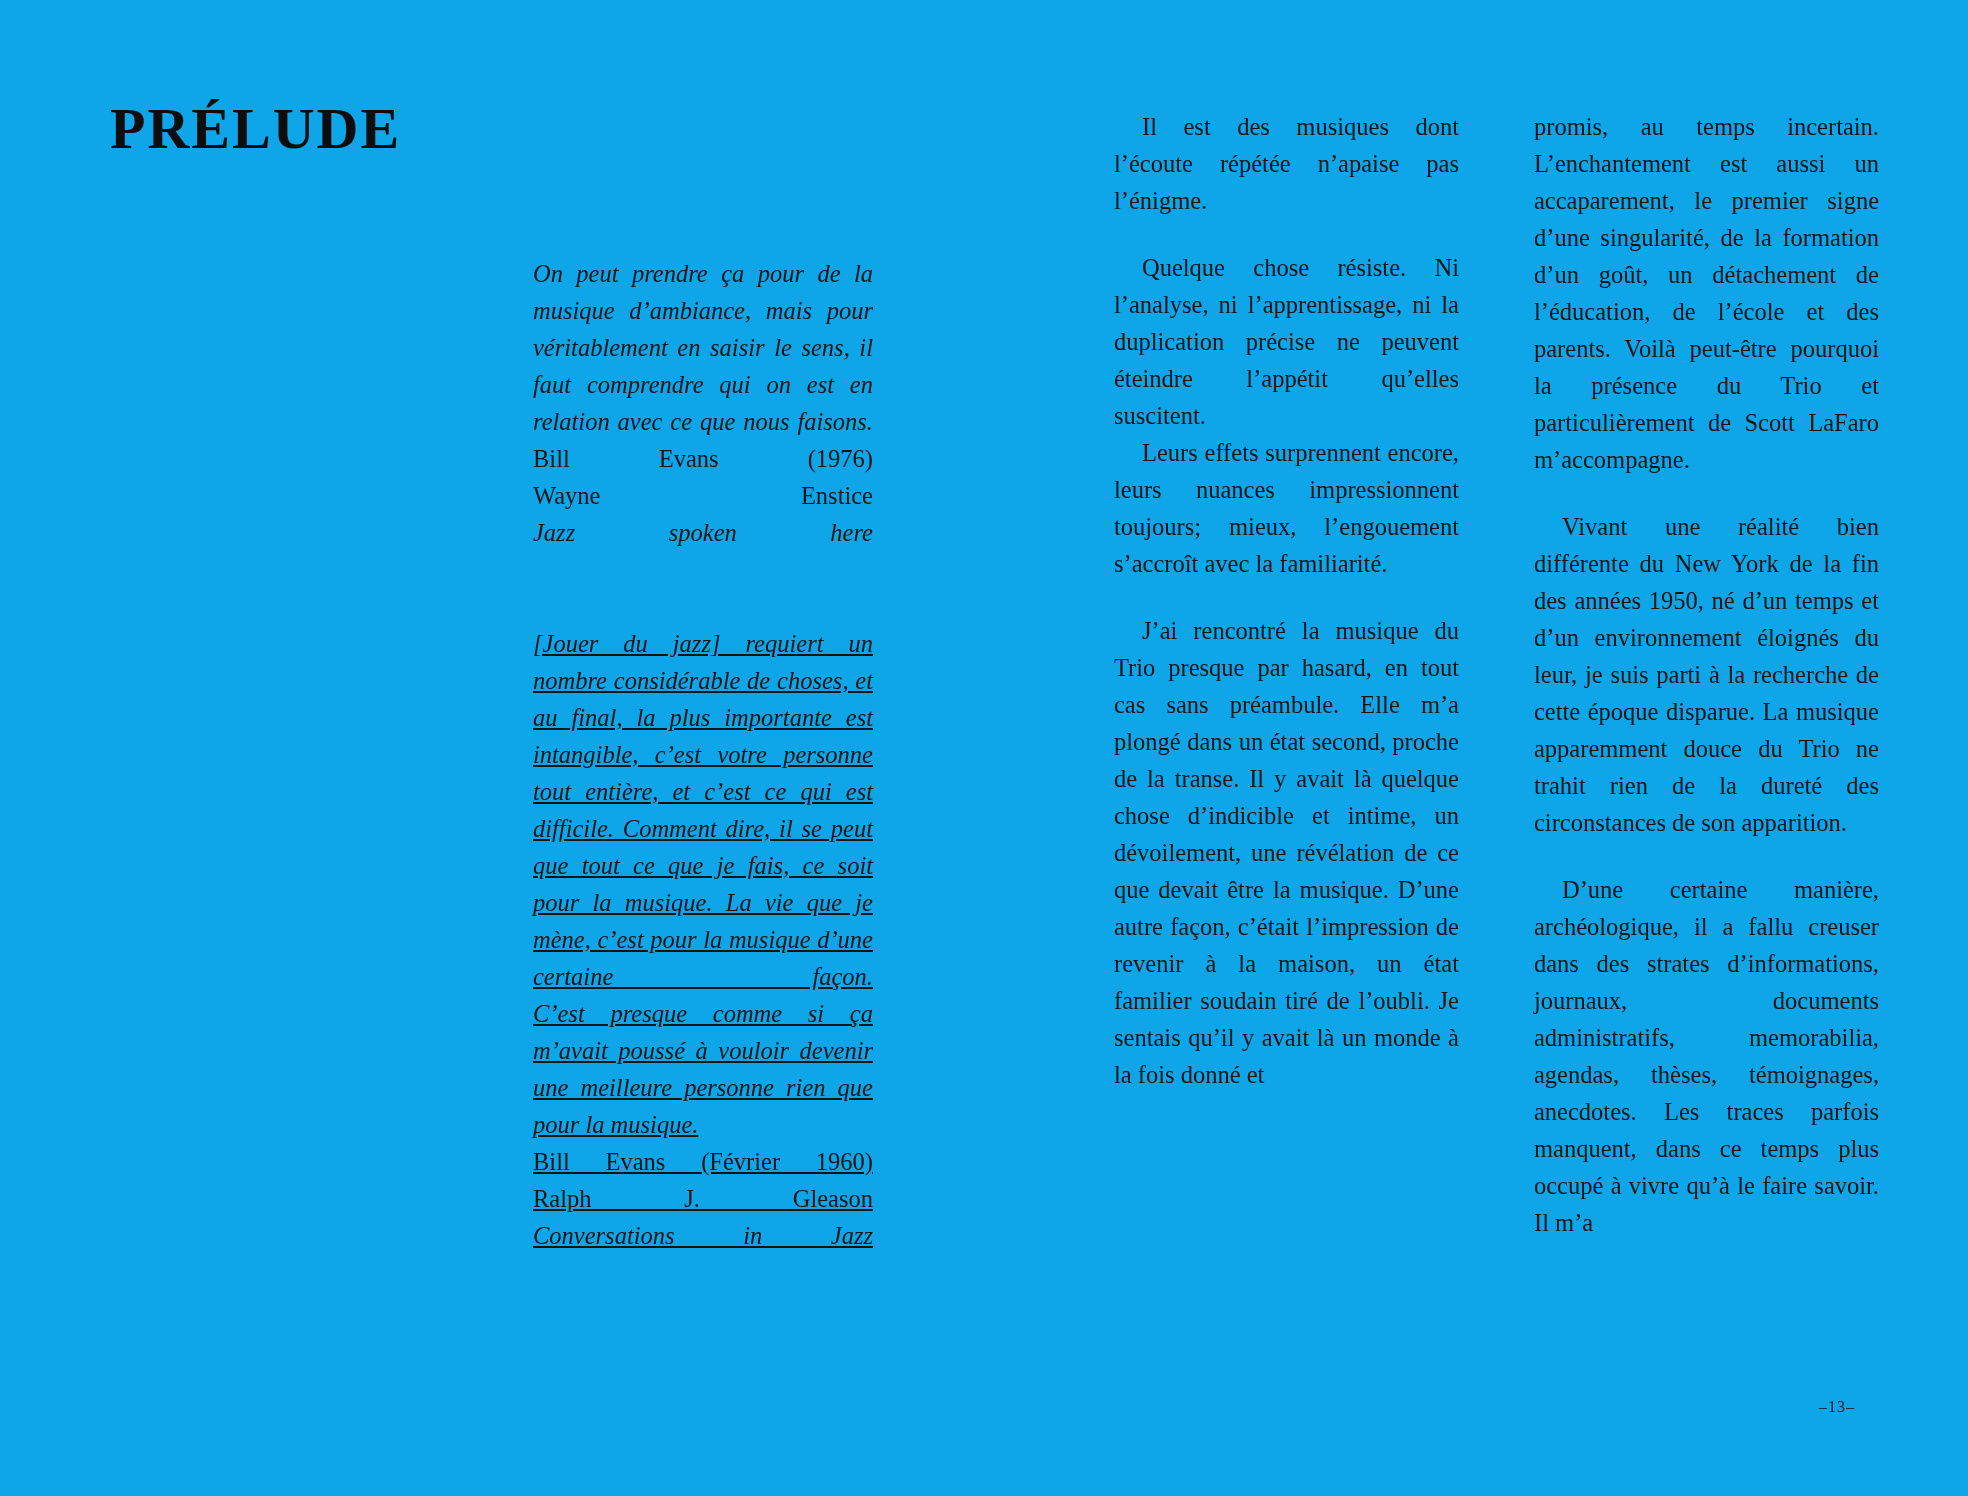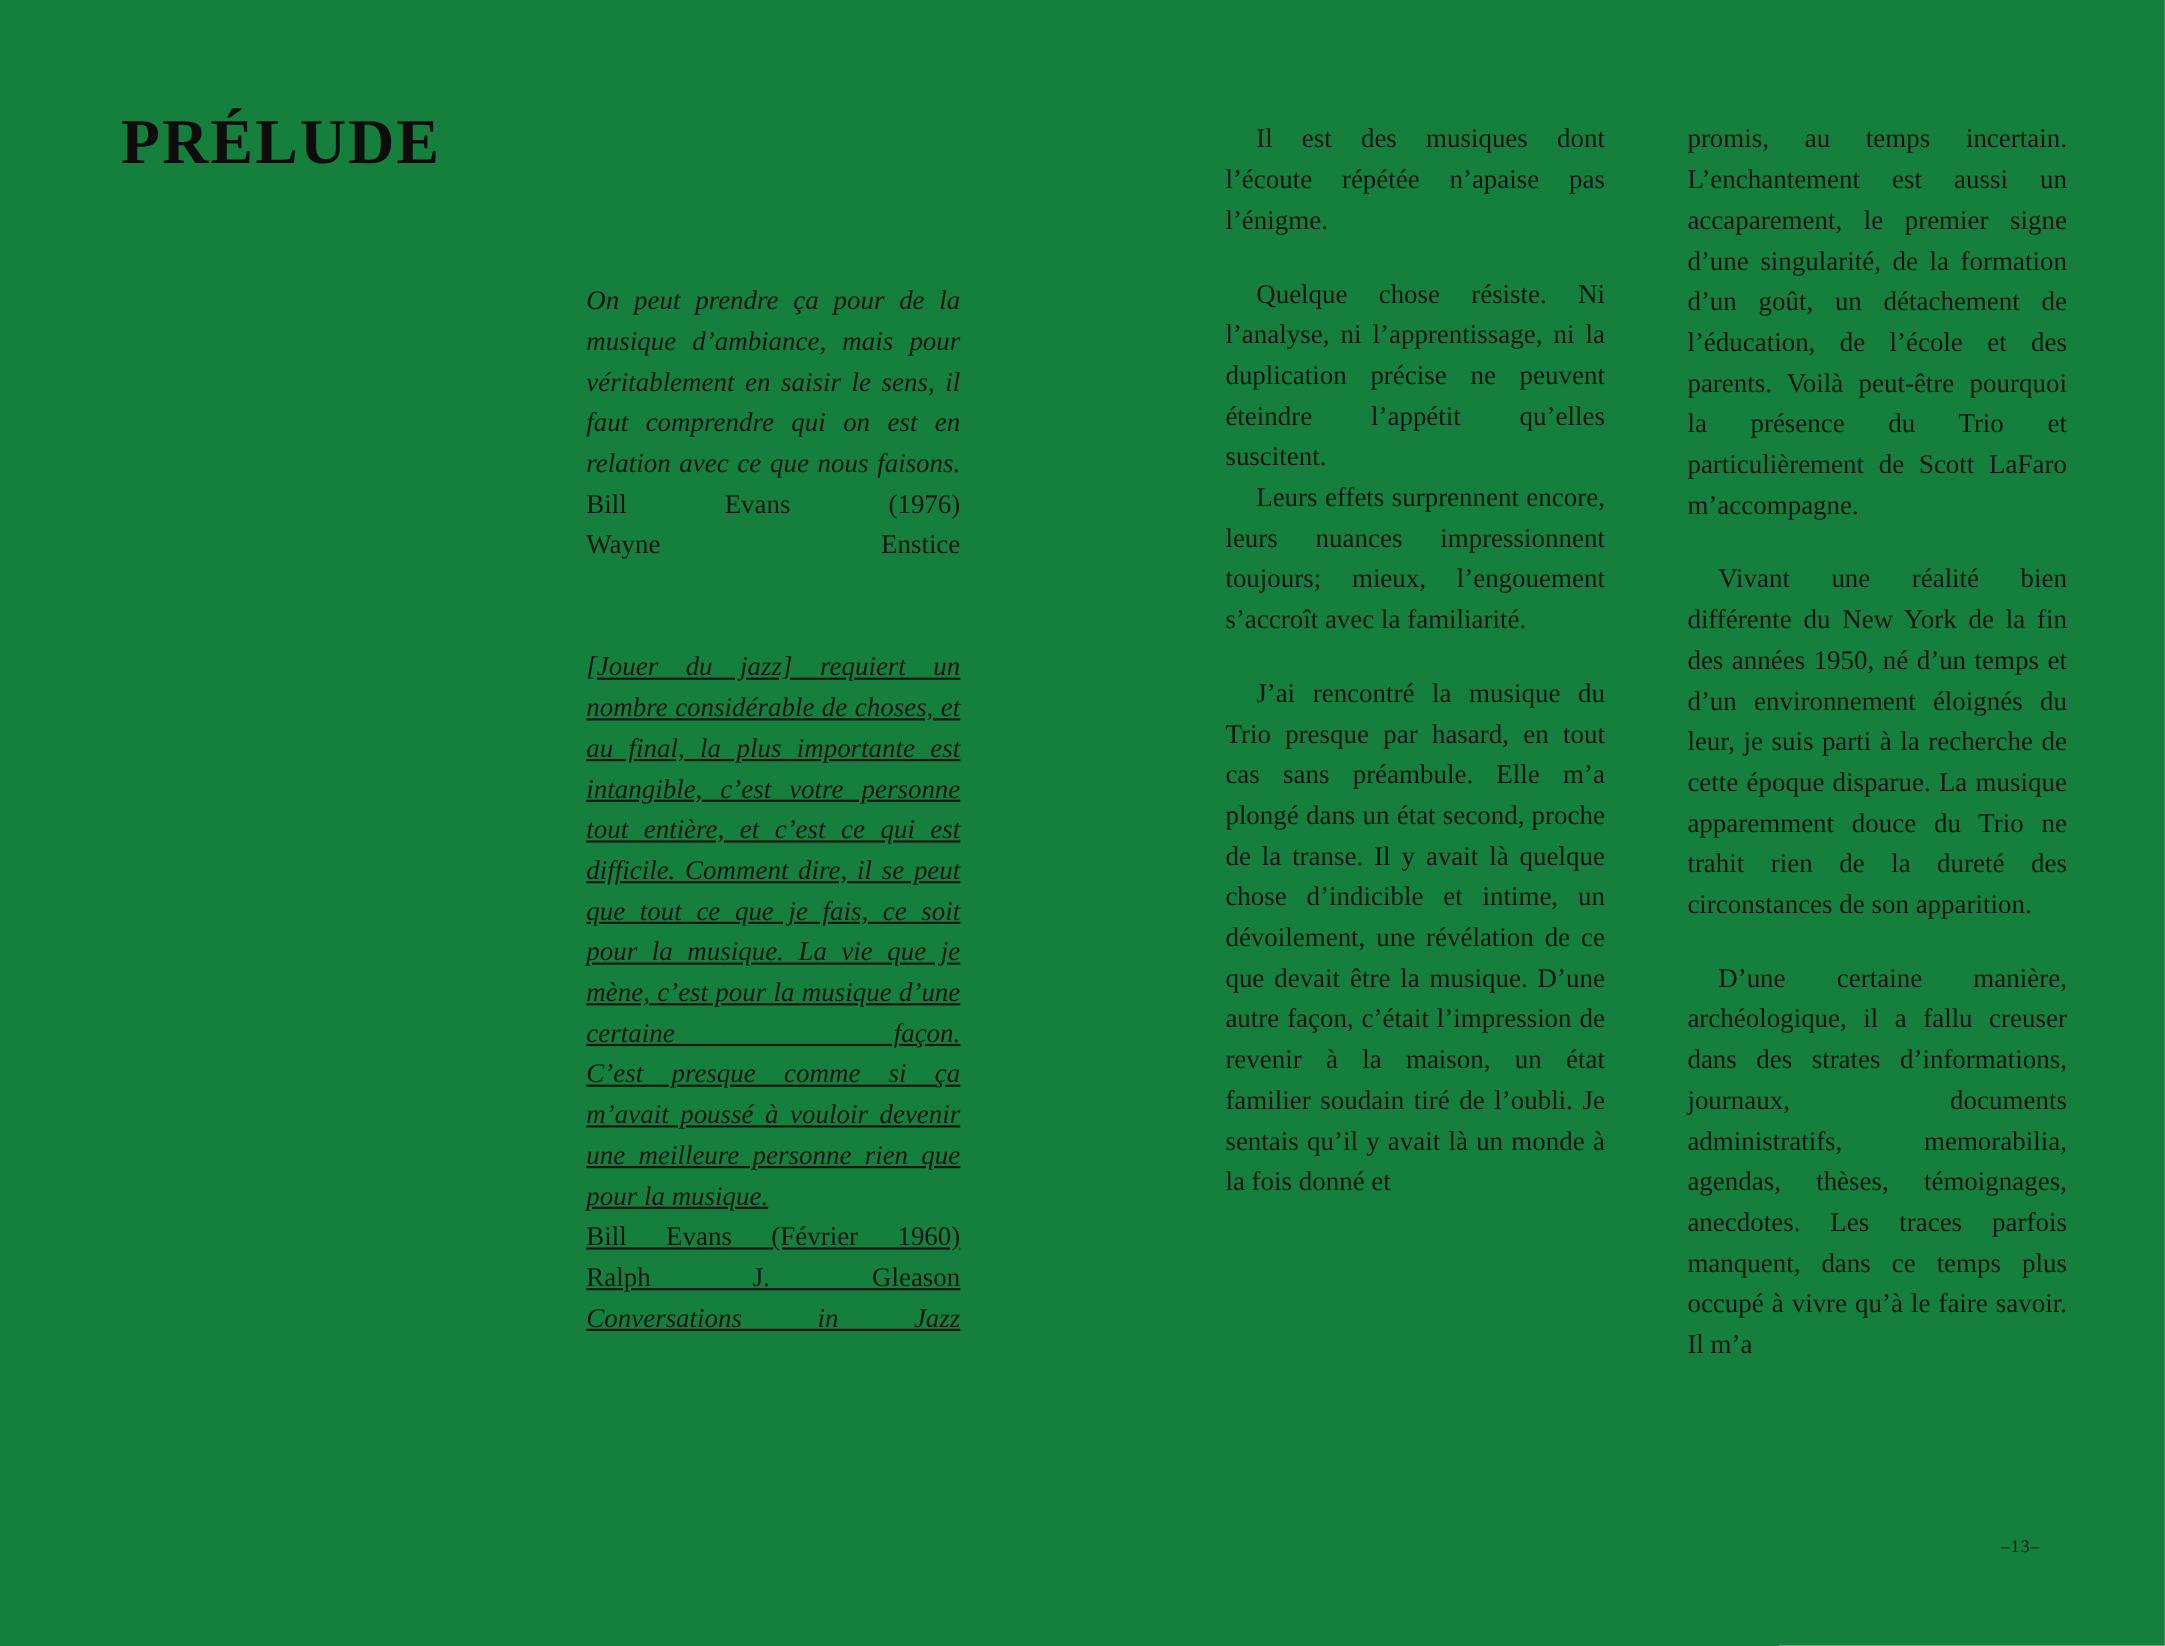--- a/index.html
+++ b/index.html
@@ -11,21 +11,21 @@
     width: 1968px;
     height: 1496px;
     font-family: "Liberation Serif", serif;
     color: #111111;
     position: relative;
     overflow: hidden;
   }
   .page {
     position: absolute;
     inset: 0;
-    background: #15803d;
+    background: #0ea5e9;
   }
   
   .title {
     position: absolute;
     left: 110px;
     top: 95px;
     font-family: "Liberation Serif", serif;
     font-size: 58px;
     font-weight: bold;
     letter-spacing: 2px;
@@ -112,20 +112,21 @@
 
   <div class="title">PRÉLUDE</div>
 
   <div class="col-epigraph">
 
     <div class="epigraph">
       <p>On peut prendre ça pour de la musique d’ambiance, mais pour véritablement en saisir le sens, il faut comprendre qui on est en relation avec ce que nous faisons.</p>
       <div class="attrib">
         <span>Bill Evans (1976)</span><br>
         <span>Wayne Enstice</span>
+        <span class="work">Jazz spoken here</span>
       </div>
     </div>
 
     <div class="gap"></div>
 
     <div class="epigraph second">
       <p>[Jouer du jazz] requiert un nombre considérable de choses, et au final, la plus importante est intangible, c’est votre personne tout entière, et c’est ce qui est difficile. Comment dire, il se peut que tout ce que je fais, ce soit pour la musique. La vie que je mène, c’est pour la musique d’une certaine façon.</p>
       <p class="nojust">C’est presque comme si ça m’avait poussé à vouloir devenir une meilleure personne rien que pour la musique.</p>
       <div class="attrib">
         <span>Bill Evans (Février 1960)</span><br>

